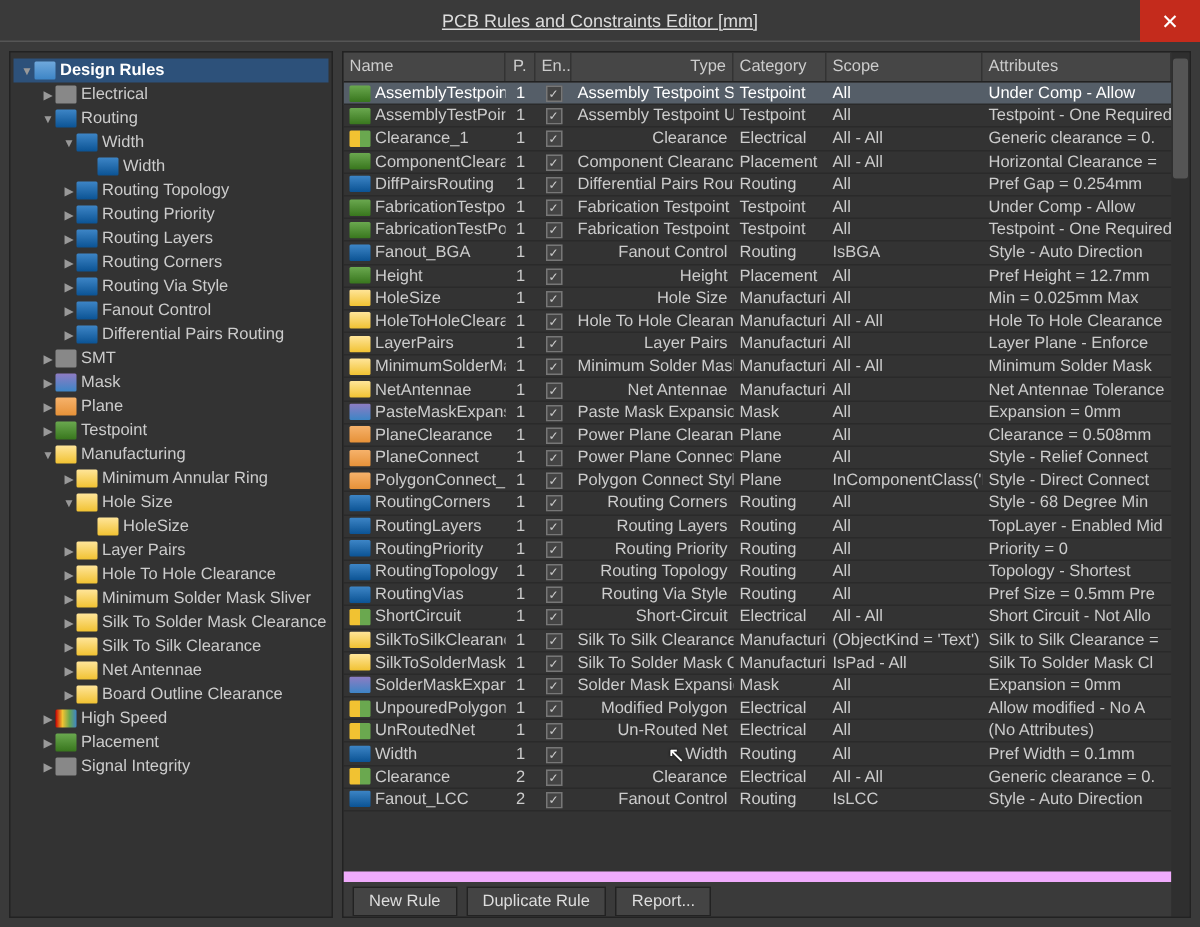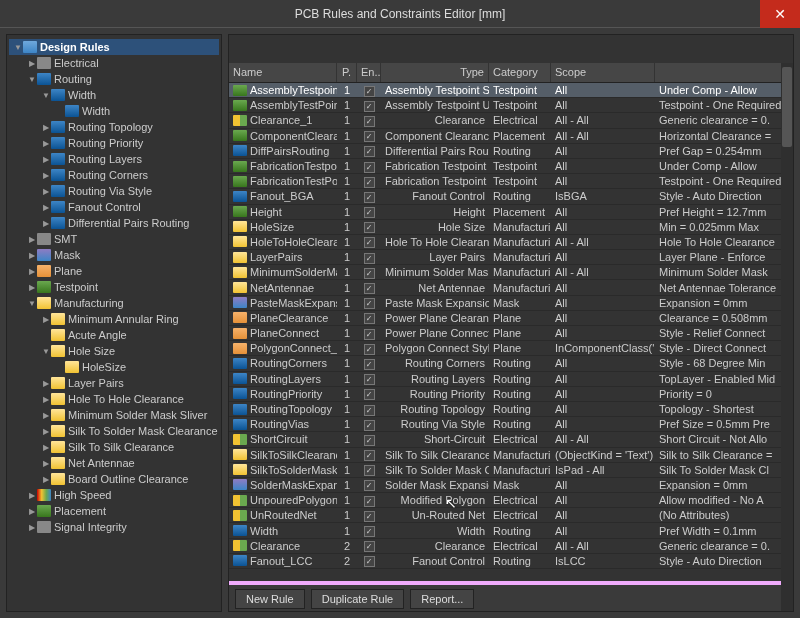--- a/index.html
+++ b/index.html
@@ -1,19 +1,19 @@
 <!DOCTYPE html>
 <html><head>
 <meta charset="utf-8">
 <style>
 * { margin: 0; padding: 0; box-sizing: border-box; font-family: "Segoe UI", Tahoma, sans-serif; }
 body { background: #2b2b2b; width: 800px; height: 618px; overflow: hidden; color: #ccc; font-size: 11px; }
 .window { width: 800px; height: 618px; background: #3a3a3a; display: flex; flex-direction: column; }
 .titlebar { height: 28px; background: #3a3a3a; display: flex; align-items: center; justify-content: center; position: relative; border-bottom: 1px solid #555; }
-.titlebar .title { color: #ddd; font-size: 12px; }
+.titlebar .title { color: #ddd; font-size: 12px; text-decoration: underline; }
 .titlebar .close { position: absolute; right: 0; top: 0; width: 40px; height: 28px; background: #c42b1c; display: flex; align-items: center; justify-content: center; color: #fff; cursor: pointer; font-size:14px;}
 .body { flex: 1; display: flex; padding: 6px; gap: 6px; overflow: hidden; }
 .tree { width: 216px; background: #333; border: 1px solid #222; overflow-y: auto; padding: 4px 2px; }
 .tree-node { display: flex; align-items: center; height: 16px; white-space: nowrap; cursor: pointer; }
 .tree-node .arrow { width: 10px; display:inline-block; color:#999; font-size:8px; text-align:center;}
 .tree-node .icon { width: 14px; height:12px; margin-right:3px; display:inline-block; }
 .tree-node.root { background: #2d517a; color:#fff; font-weight:bold;}
 .ico-folder{background:linear-gradient(#6fa8dc,#3d85c6);border-radius:1px;}
 .ico-green{background:linear-gradient(#6aa84f,#38761d);border-radius:1px;}
 .ico-blue{background:linear-gradient(#3d85c6,#0b5394);border-radius:1px;}
@@ -28,21 +28,21 @@
 .grid-header { display:flex; height:20px; background:#464646; border-bottom:1px solid #222; flex-shrink:0;}
 .grid-header div { border-right:1px solid #333; padding:3px 4px; font-size:11px; color:#ccc; overflow:hidden; white-space:nowrap;}
 .col-name{width:108px;} .col-p{width:20px;text-align:center;} .col-en{width:24px;text-align:center;} .col-type{width:108px;text-align:right;} .col-cat{width:62px;} .col-scope{width:104px;} .col-attr{flex:1;}
 .grid-rows{flex:1; overflow:hidden;}
 .grid-row{display:flex; height:15.2px; align-items:center; border-bottom:1px solid #2a2a2a;}
 .grid-row.selected{background:#555e68; color:#fff;}
 .grid-row div{padding:0 4px; overflow:hidden; white-space:nowrap; text-overflow:clip; font-size:11px;}
 .grid-row .col-name{display:flex;align-items:center;}
 .grid-row .ricon{width:14px;height:11px;margin-right:3px;display:inline-block;flex-shrink:0;}
 .chk{width:11px;height:11px;border:1px solid #777;background:#444;display:inline-flex;align-items:center;justify-content:center;font-size:8px;color:#ccc;}
-.grid-footer{height:30px; display:flex; align-items:flex-start; gap:6px; padding:4px 6px 0 6px; border-top:4px solid #f0abfc; background:#3a3a3a;}
+.grid-footer{height:30px; display:flex; align-items:flex-end; gap:6px; padding:4px 6px 0 6px; border-top:7px solid #f0abfc; background:#3a3a3a;}
 .btn{background:#444;border:1px solid #222;color:#ddd;padding:3px 10px;font-size:11px;cursor:pointer;}
 .bottombar{height:40px;display:flex;align-items:center;padding:6px 10px;gap:8px;border-top:1px solid #555;background:#3a3a3a;}
 .bottombar .spacer{flex:1;}
 .scrollbar{width:12px;background:#2f2f2f;position:relative;}
 .scrollbar .thumb{position:absolute;left:1px;right:1px;top:4px;height:80px;background:#555;border-radius:2px;}
 .cursor { position: absolute; left: 445px; top: 495px; font-size: 14px; color: #fff; text-shadow: 0 0 2px #000; pointer-events: none; z-index: 100;}
 </style>
 </head>
 <body>
 
@@ -137,25 +137,20 @@
           <span class="arrow">▼</span>
           <span class="icon ico-yellow"></span>
           <span>Manufacturing</span>
         </div>
         <div class="tree-node" style="padding-left: 32px;">
           <span class="arrow">▶</span>
           <span class="icon ico-yellow"></span>
           <span>Minimum Annular Ring</span>
         </div>
         <div class="tree-node" style="padding-left: 32px;">
-          <span class="arrow"></span>
-          <span class="icon ico-yellow"></span>
-          <span>Acute Angle</span>
-        </div>
-        <div class="tree-node" style="padding-left: 32px;">
           <span class="arrow">▼</span>
           <span class="icon ico-yellow"></span>
           <span>Hole Size</span>
         </div>
         <div class="tree-node" style="padding-left: 46px;">
           <span class="arrow"></span>
           <span class="icon ico-yellow"></span>
           <span>HoleSize</span>
         </div>
         <div class="tree-node" style="padding-left: 32px;">
@@ -203,29 +198,30 @@
           <span class="icon ico-green"></span>
           <span>Placement</span>
         </div>
         <div class="tree-node" style="padding-left: 18px;">
           <span class="arrow">▶</span>
           <span class="icon ico-gray"></span>
           <span>Signal Integrity</span>
         </div>
       </div>
     <div class="grid-area">
-      <div style="display:flex;flex:1;overflow:hidden;margin-top:28px;">
+      <div style="display:flex;flex:1;overflow:hidden;">
         <div style="flex:1;display:flex;flex-direction:column;overflow:hidden;">
           <div class="grid-header">
             <div class="col-name">Name</div>
             <div class="col-p">P.</div>
             <div class="col-en">En...</div>
             <div class="col-type">Type</div>
             <div class="col-cat">Category</div>
             <div class="col-scope">Scope</div>
+            <div class="col-attr">Attributes</div>
           </div>
           <div class="grid-rows" id="rows">
               <div class="grid-row selected">
                 <div class="col-name">
                   <span class="ricon ico-green"></span>
                   <span>AssemblyTestpoint</span>
                 </div>
                 <div class="col-p">1</div>
                 <div class="col-en"><span class="chk">✓</span></div>
                 <div class="col-type">Assembly Testpoint Style</div>

